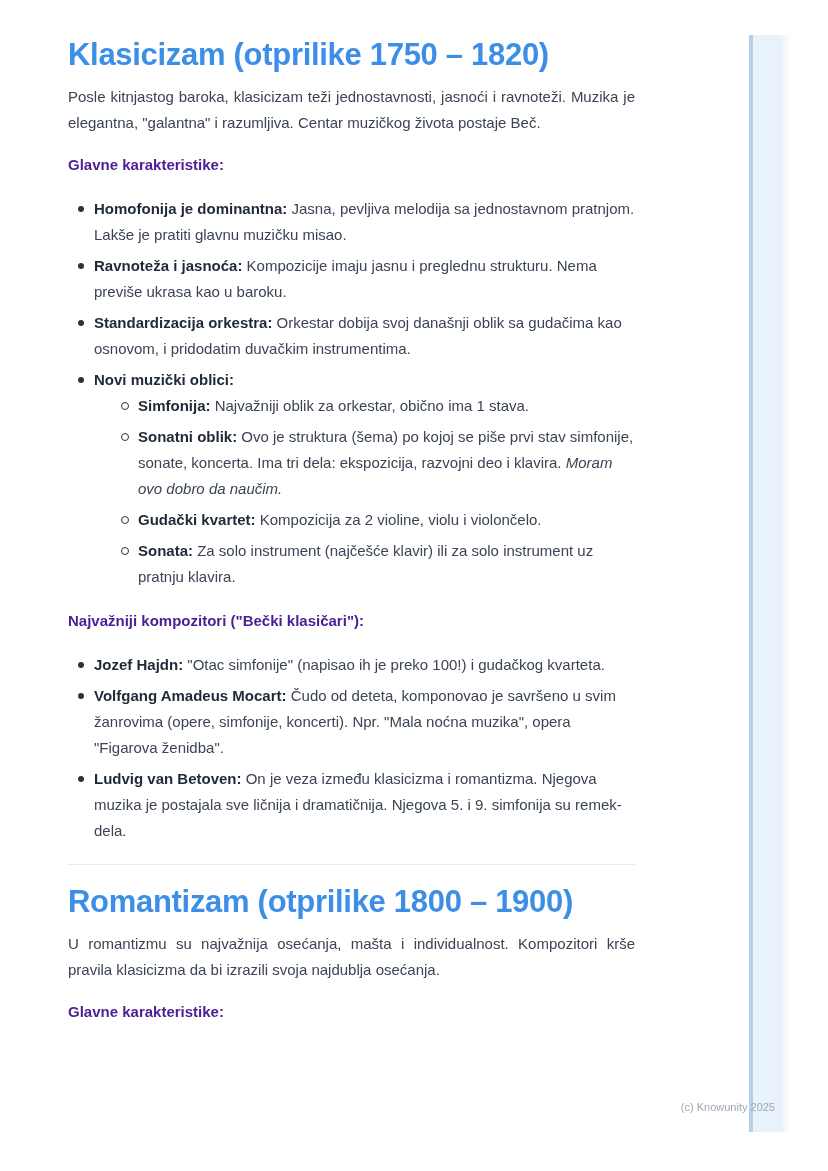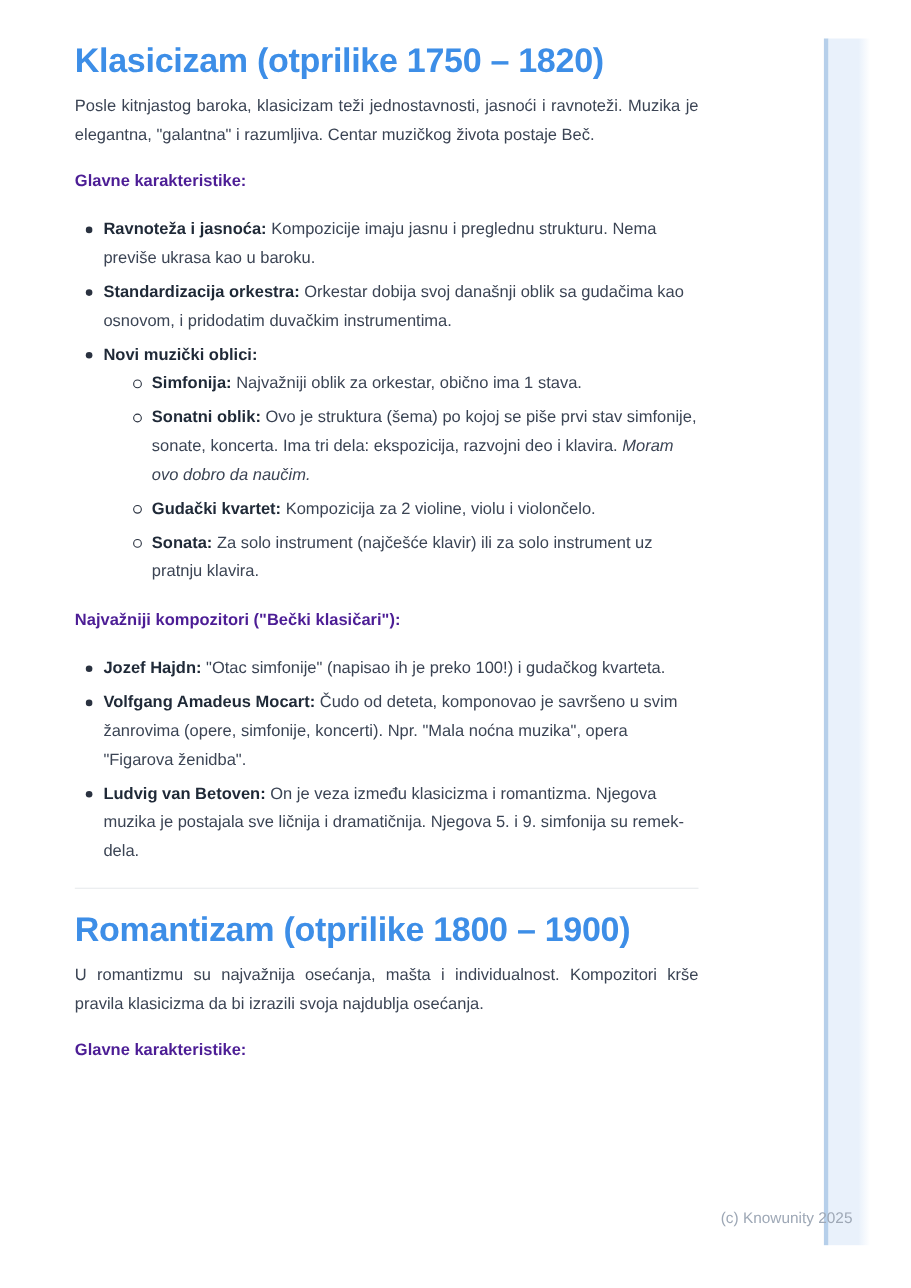--- a/index.html
+++ b/index.html
@@ -62,39 +62,44 @@
     position: absolute;
     left: 749px; top: 35px;
     width: 42px; height: 1097px;
     border-left: 4px solid #b6cfea;
     background: linear-gradient(to right, #e9f1fb 0%, #e9f1fb 72%, rgba(233,241,251,0) 100%);
     z-index: 1;
   }
   .footer {
     position: absolute;
     top: 1100px; right: 53px;
-    font-size: 14px;
+    font-size: 11px;
     line-height: 14px;
     color: #9ea8b6;
     z-index: 5;
   }
 </style>
 </head>
 <body>
 
 <div class="content">
 
   <section>
     <h1 class="h-blue">Klasicizam (otprilike 1750 – 1820)</h1>
 
     <p class="intro">Posle kitnjastog baroka, klasicizam teži jednostavnosti, jasnoći i ravnoteži. Muzika je elegantna, "galantna" i razumljiva. Centar muzičkog života postaje Beč.</p>
 
     <p class="subhead">Glavne karakteristike:</p>
 
     <ul class="l1">
+      <li>
+        <span class="dot"></span>
+        <span class="b">Homofonija je dominantna:</span>
+        <span>Jasna, pevljiva melodija sa jednostavnom pratnjom. Lakše je pratiti glavnu muzičku misao.</span>
+      </li>
       <li>
         <span class="dot"></span>
         <span class="b">Ravnoteža i jasnoća:</span>
         <span>Kompozicije imaju jasnu i preglednu strukturu. Nema previše ukrasa kao u baroku.</span>
       </li>
       <li>
         <span class="dot"></span>
         <span class="b">Standardizacija orkestra:</span>
         <span>Orkestar dobija svoj današnji oblik sa gudačima kao osnovom, i pridodatim duvačkim instrumentima.</span>
       </li>

